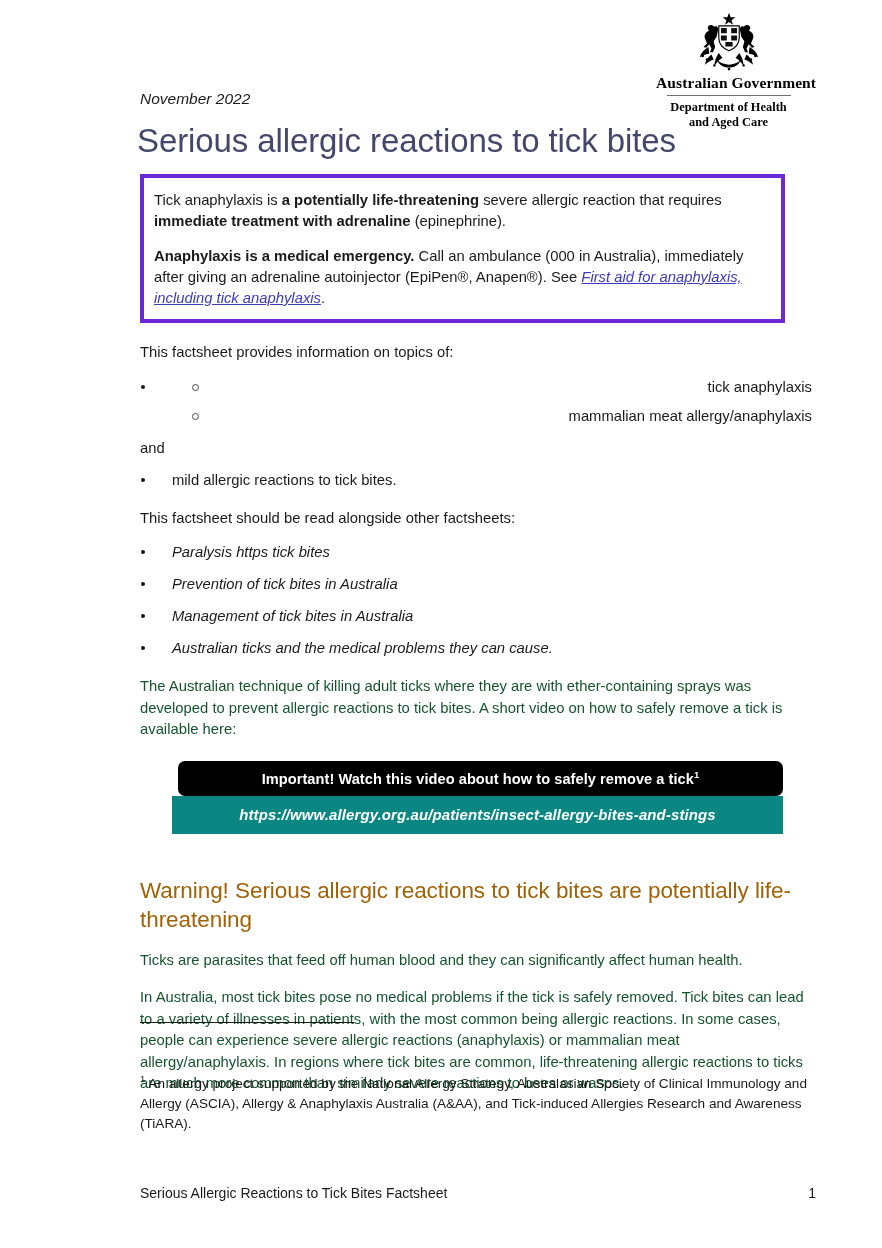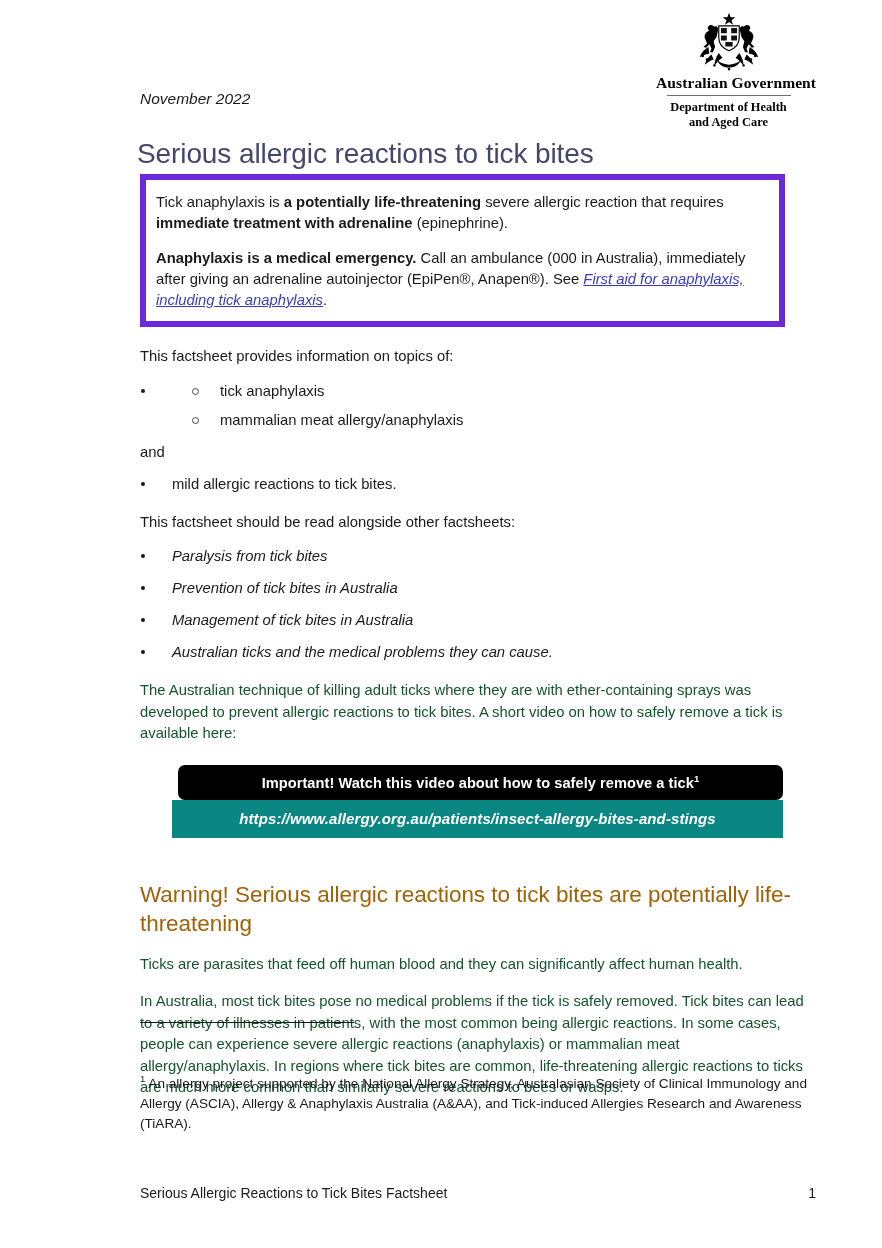--- a/index.html
+++ b/index.html
@@ -64,40 +64,40 @@
   .date-line {
     position: absolute;
     top: 90px;
     left: 104px;
     font-size: 15.5px;
     color: #1a1a1a;
     font-style: italic;
   }
   .doc-title {
     position: absolute;
-    top: 138px;
+    top: 122px;
     left: 101px;
-    font-size: 28px;
+    font-size: 33px;
     color: #44476b;
     font-weight: normal;
     letter-spacing: -0.1px;
     white-space: nowrap;
   }
 
   
   .content {
     position: absolute;
     top: 174px;
     left: 104px;
     width: 672px;
   }
 
   
   .callout {
-    border: 6px solid #6d28d9;
+    border: 4px solid #6d28d9;
     box-sizing: border-box;
     width: 645px;
     padding: 12px 12px 10px 10px;
     margin-bottom: 19px;
   }
   .callout p {
     margin: 0;
     font-size: 14.8px;
     line-height: 21px;
     color: #1a1a1a;
@@ -151,20 +151,21 @@
     top: 8px;
     width: 4px;
     height: 4px;
     background: #1a1a1a;
     border-radius: 50%;
   }
   ul.circle-list {
     list-style: none;
     margin: 8px 0 0 0;
     padding: 0;
+    text-align: right;
   }
   ul.circle-list > li {
     position: relative;
     padding-left: 48px;
     font-size: 14.8px;
     line-height: 21px;
     margin-bottom: 8px;
   }
   ul.circle-list > li::before {
     content: "";
@@ -328,21 +329,21 @@
 
     <p class="and-line">and</p>
 
     <ul class="disc-list">
       <li>mild allergic reactions to tick bites.</li>
     </ul>
 
     <p class="body-text" style="margin-top:17px;">This factsheet should be read alongside other factsheets:</p>
 
     <ul class="disc-list ref-list">
-      <li class="italic-item">Paralysis from tick bites</li>
+      <li class="italic-item">Paralysis https tick bites</li>
       <li class="italic-item">Prevention of tick bites in Australia</li>
       <li class="italic-item">Management of tick bites in Australia</li>
       <li class="italic-item">Australian ticks and the medical problems they can cause.</li>
     </ul>
 
     <p class="body-para" style="margin-top:17px;">The Australian technique of killing adult ticks where they are with ether-containing sprays was developed to prevent allergic reactions to tick bites. A short video on how to safely remove a tick is available here:</p>
 
     <div class="video-banner">
       <div class="banner-black"><span>Important! Watch this video about how to safely remove a tick</span><sup>1</sup></div>
       <div class="banner-teal">https://www.allergy.org.au/patients/insect-allergy-bites-and-stings</div>

